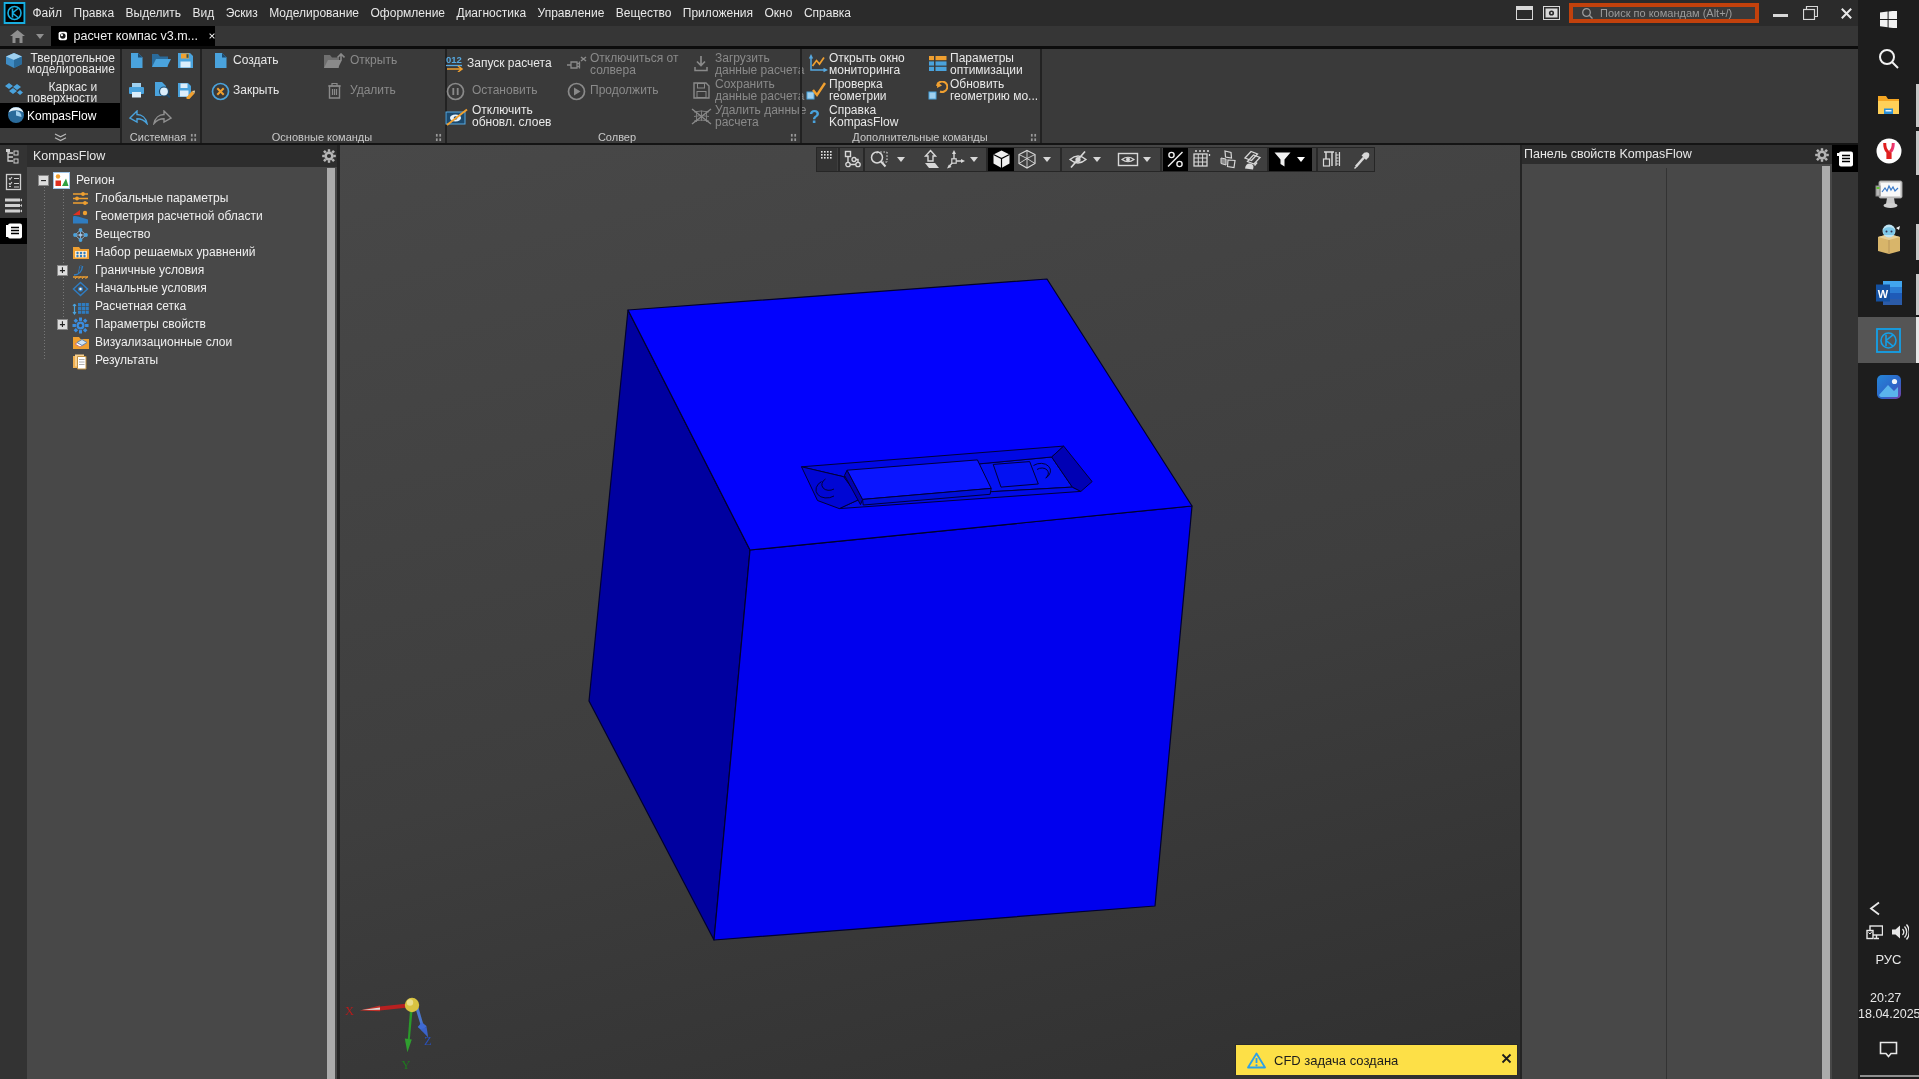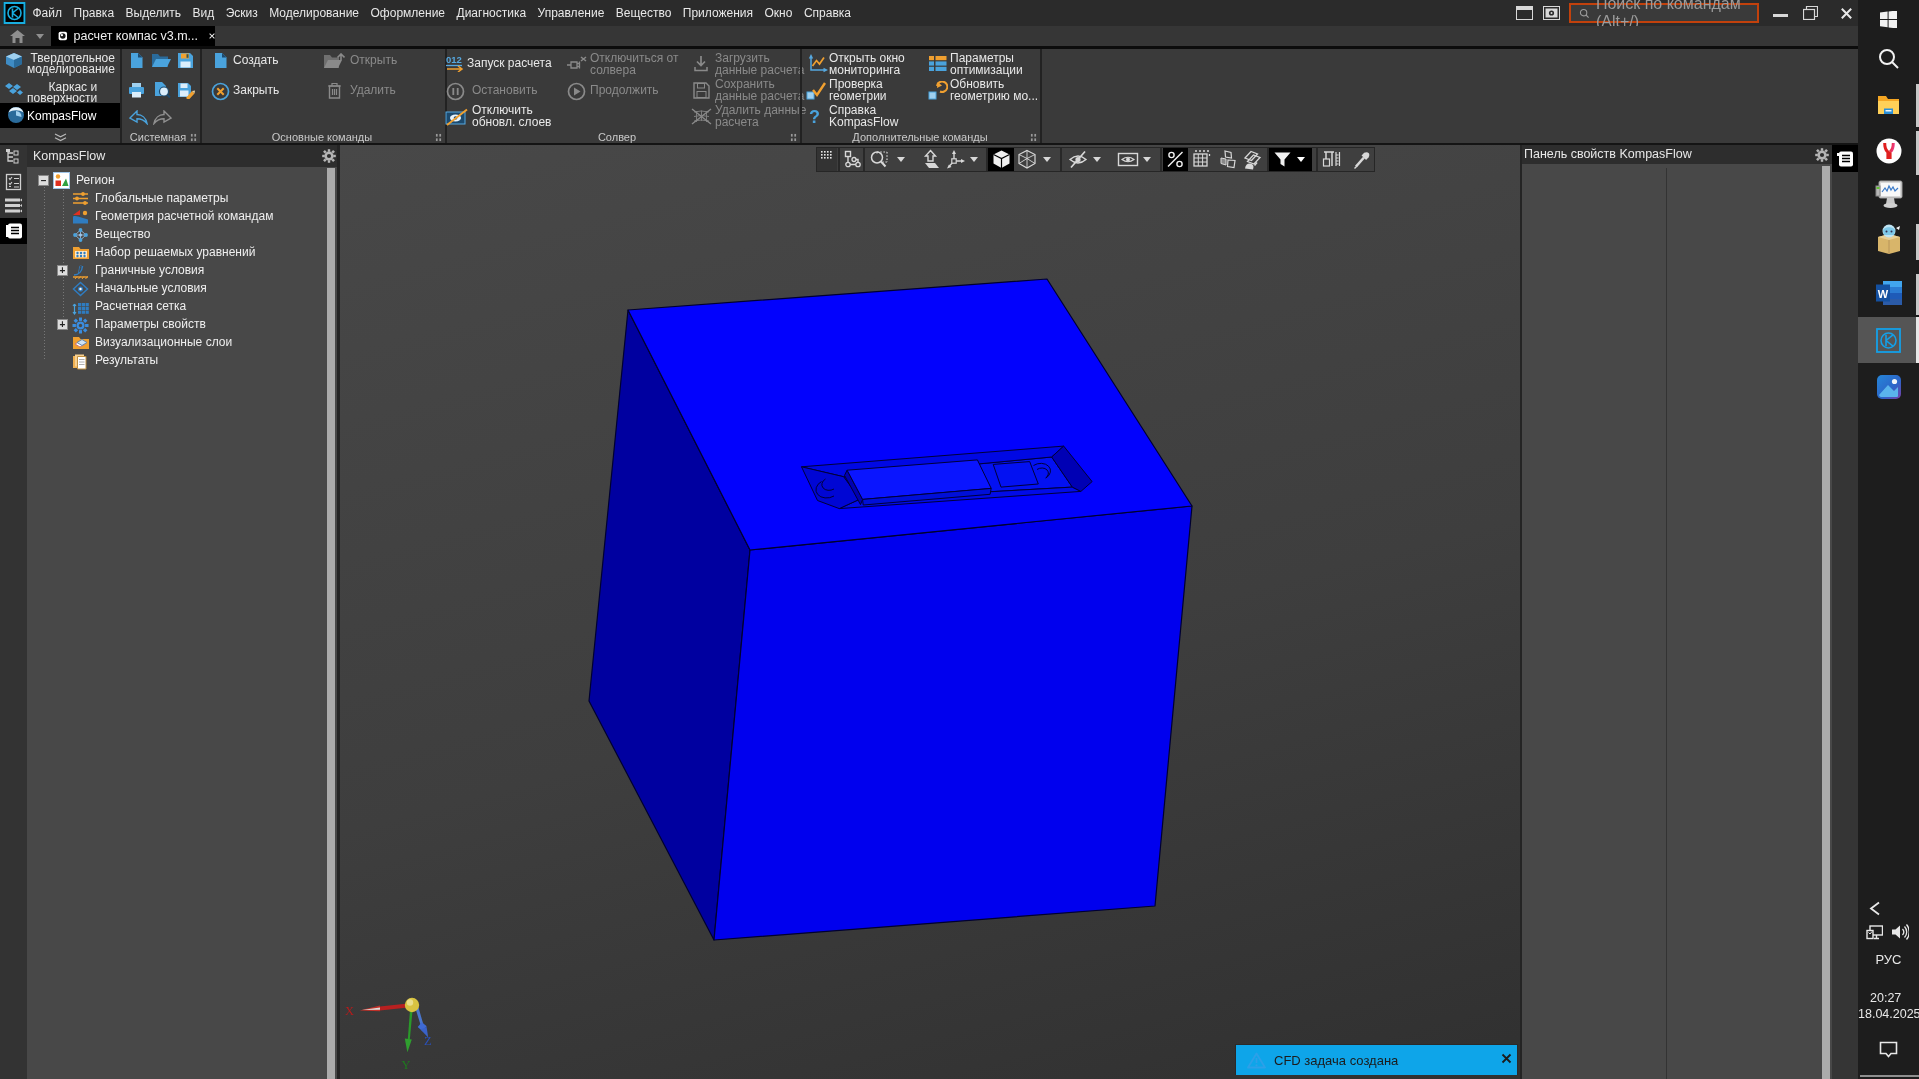--- a/index.html
+++ b/index.html
@@ -7,21 +7,21 @@
   font-family:"Liberation Sans", sans-serif; }
 #stage { position:relative; width:1919px; height:1079px; }
 .abs { position:absolute; }
 svg { display:block; }
 
 
 #menubar { left:0; top:0; width:1858px; height:26px; background:#2b2b2b; }
 #menus { left:32.5px; top:0; height:26px; display:flex; align-items:center; gap:11.5px;
   color:#e8e8e8; font-size:12px; }
 #searchbox { left:1569px; top:3px; width:190px; height:20px; background:#3a3a3a;
-  border:2px solid #c2410c; color:#9b9b9b; font-size:16px; display:flex; align-items:center; }
+  border:4px solid #c2410c; color:#9b9b9b; font-size:11px; display:flex; align-items:center; }
 
 
 #tabbar { left:0; top:26px; width:1858px; height:20px; background:#363636; }
 #tabactive { left:51px; top:26px; width:164px; white-space:nowrap; height:20px; background:#000;
   display:flex; align-items:center; color:#f0f0f0; font-size:12.5px; }
 
 
 #ribbon { left:0; top:46px; width:1858px; height:99px; background:#3a3a3a;
   border-bottom:2px solid #141414; }
 .rsep { position:absolute; top:0; width:2px; height:97px; background:#222; }
@@ -56,21 +56,21 @@
 
 #vtoolbar { position:absolute; left:476px; top:2px; width:559px; height:25px;
   background:#3f3f3f; border:1px solid #262626; }
 .tbtn { position:absolute; top:1px; height:21px; }
 .tblack { position:absolute; top:0px; height:23px; background:#000; }
 .tbsep { position:absolute; top:0; width:2px; height:23px; background:#282828; }
 .tarrow { position:absolute; width:0; height:0; border-left:4px solid transparent;
   border-right:4px solid transparent; border-top:5px solid #d8d8d8; }
 
 
-#notif { left:1235px; top:1044px; width:283px; height:31px; background:#0ea5e9;
+#notif { left:1235px; top:1044px; width:283px; height:31px; background:#fde047;
   border:1px solid #2a2a2a; border-bottom:none; display:flex; align-items:center;
   color:#1c1c1c; font-size:13px; }
 
 
 .tkicon { position:absolute; left:0; width:61px; display:flex; justify-content:center; }
 #tray { position:absolute; left:0; bottom:0; width:61px; color:#e8e8e8; }
 </style>
 </head>
 <body>
 <div id="stage">
@@ -380,21 +380,21 @@
       <circle cx="5" cy="7.5" r="1.9" fill="#f0a030"></circle>
       <circle cx="13" cy="12" r="1.9" fill="#f0a030"></circle>
     </svg>
     <div class="treerow" style="left:68px;top:44px;height:18px;">Глобальные параметры</div>
 
     <svg class="abs" style="left:45px;top:64px;" width="17" height="16" viewBox="0 0 17 16">
       <path d="M1 6 L8 1 V6 Z" fill="#e03020"></path>
       <circle cx="13" cy="4" r="2.2" fill="#f0a030"></circle>
       <path d="M1 8 C1 7 3 6.5 6 7.5 L16 10.5 V14.5 H1 Z" fill="#2f7cc0"></path>
     </svg>
-    <div class="treerow" style="left:68px;top:62px;height:18px;">Геометрия расчетной командам</div>
+    <div class="treerow" style="left:68px;top:62px;height:18px;">Геометрия расчетной области</div>
 
     <svg class="abs" style="left:45px;top:82px;" width="17" height="16" viewBox="0 0 17 16">
       <g stroke="#9fc5e8" stroke-width="0.8">
           <path d="M8.5 3 L3 8 M8.5 3 L14 8 M3 8 L8.5 13 M14 8 L8.5 13 M8.5 3 L8.5 13 M3 8 H14"></path>
         </g>
       <circle cx="8.5" cy="3" r="1.9" fill="#4aa3dd"></circle>
         <circle cx="3" cy="8" r="1.9" fill="#4aa3dd"></circle>
       <circle cx="14" cy="8" r="1.9" fill="#4aa3dd"></circle>
         <circle cx="8.5" cy="13" r="1.9" fill="#4aa3dd"></circle>
       <circle cx="8.5" cy="8" r="1.5" fill="#9fc5e8"></circle>

